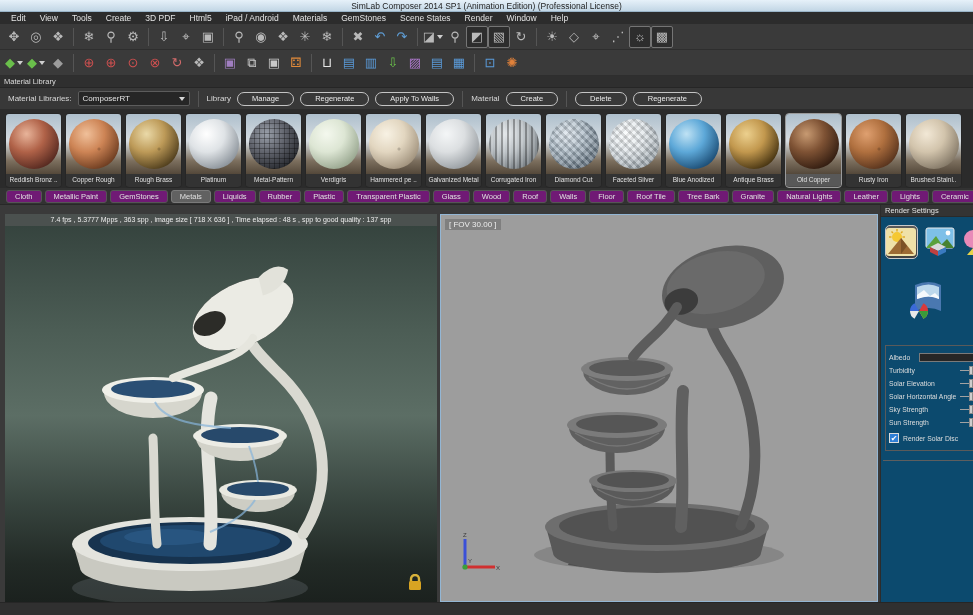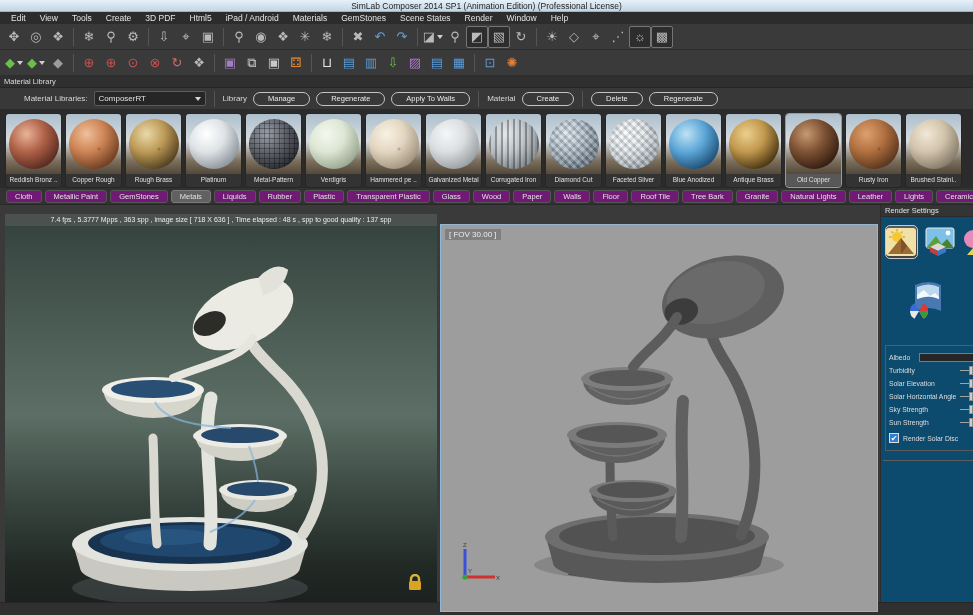--- a/index.html
+++ b/index.html
@@ -22,21 +22,21 @@
   .tb-btn.sel { background:#2d2d2d; border:1px solid #757575; }
   .tb-glyph { font-size:13px; line-height:1; }
   .tb-caret { width:0; height:0; border-left:3px solid transparent; border-right:3px solid transparent;
     border-top:4px solid #cfcfcf; margin-left:2px; }
   .tb-sep { width:1px; height:18px; background:#555; margin:0 4px; }
 
   
   .matlib-header { height:12px; background:#2f2f2f; border-bottom:1px solid #262626;
     font-size:7.5px; color:#dcdcdc; line-height:12px; padding-left:4px; }
   .matlib-controls { height:22px; background:#383838; display:flex; align-items:center; gap:6px;
-    padding-left:24px; border-bottom:1px solid #2c2c2c; }
+    padding-left:8px; border-bottom:1px solid #2c2c2c; }
   .ml-label { font-size:8px; color:#d8d8d8; }
   .ml-select { width:112px; height:15px; background:#262626; border:1px solid #5c5c5c; border-radius:2px;
     display:flex; align-items:center; justify-content:space-between; padding:0 4px; }
   .ml-select-value { font-size:8px; color:#e2e2e2; }
   .ml-select-caret { width:0; height:0; border-left:3px solid transparent; border-right:3px solid transparent;
     border-top:4px solid #d8d8d8; }
   .ml-btn { height:14px; background:transparent; border:1px solid #c4c4c4; border-radius:8px;
     color:#eaeaea; font-size:7.5px; padding:0 14px; line-height:12px; cursor:default; white-space:nowrap; }
   .ml-group-sep { width:1px; height:16px; background:#555; margin:0 2px; }
 
@@ -54,21 +54,21 @@
     border-bottom:1px solid #282828; }
   .cat-tab { font-size:7.5px; color:#e0e0e0; background:#701a75; border:1px solid #555;
     border-radius:3px; padding:1px 8px; line-height:9px; white-space:nowrap; }
   .cat-tab.sel { background:#616161; border-color:#7a7a7a; }
 
   
   .main { position:relative; height:397px; background:#3a3a3a; }
   .vpL { position:absolute; left:5px; top:9px; width:432px; height:388px; overflow:hidden;
     background:linear-gradient(180deg,#33413c 0%,#4c5d55 30%,#5c6e65 52%,#38453f 74%,#222a26 90%,#1b211e 100%); }
   .vp-stats { height:12px; background:#4b514f; text-align:center; font-size:7px; line-height:12px; color:#ececec; }
-  .vpR { position:absolute; left:440px; top:19px; width:438px; height:388px; background:#9d9d9d;
+  .vpR { position:absolute; left:440px; top:9px; width:438px; height:388px; background:#9d9d9d;
     border:1px solid #93b6d4; overflow:hidden; }
   .fov-label { position:absolute; left:4px; top:4px; font-size:8px; color:#ededed;
     background:rgba(118,118,118,.75); padding:1px 4px; }
   .lock { position:absolute; right:14px; bottom:10px; }
   .axis-triad { position:absolute; left:14px; bottom:24px; }
 
   
   .panel { position:absolute; right:0; top:0; width:93px; height:397px; background:#0c4a6e;
     border-left:1px solid #2c2c2c; overflow:hidden; }
   .panel-title { height:12px; background:#343434; font-size:7.5px; color:#e2e2e2; line-height:12px;
@@ -406,21 +406,21 @@
     <span class="cat-tab">Cloth</span>
     <span class="cat-tab">Metallic Paint</span>
     <span class="cat-tab">GemStones</span>
     <span class="cat-tab sel">Metals</span>
     <span class="cat-tab">Liquids</span>
     <span class="cat-tab">Rubber</span>
     <span class="cat-tab">Plastic</span>
     <span class="cat-tab">Transparent Plastic</span>
     <span class="cat-tab">Glass</span>
     <span class="cat-tab">Wood</span>
-    <span class="cat-tab">Paper</span>
+    <span class="cat-tab">Roof</span>
     <span class="cat-tab">Walls</span>
     <span class="cat-tab">Floor</span>
     <span class="cat-tab">Roof Tile</span>
     <span class="cat-tab">Tree Bark</span>
     <span class="cat-tab">Granite</span>
     <span class="cat-tab">Natural Lights</span>
     <span class="cat-tab">Leather</span>
     <span class="cat-tab">Lights</span>
     <span class="cat-tab">Ceramic</span>
   </div>

